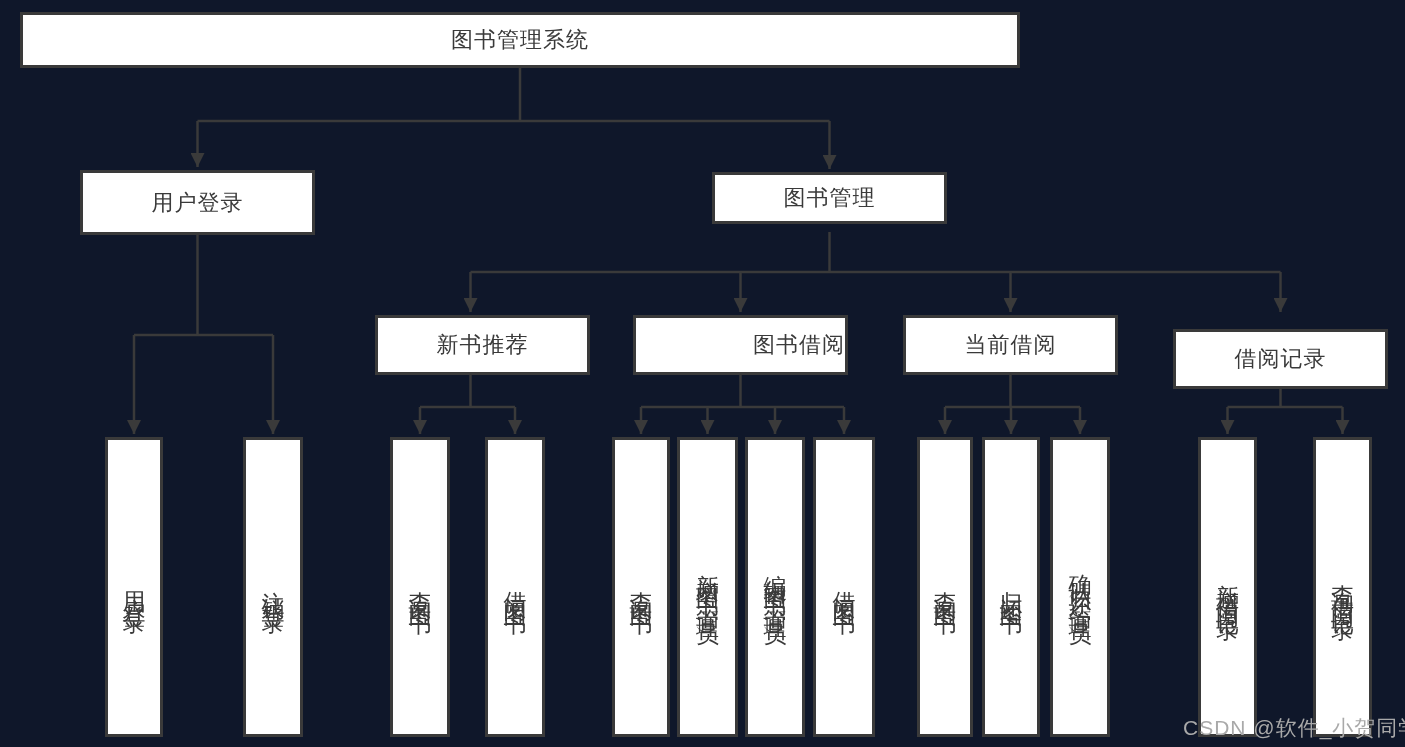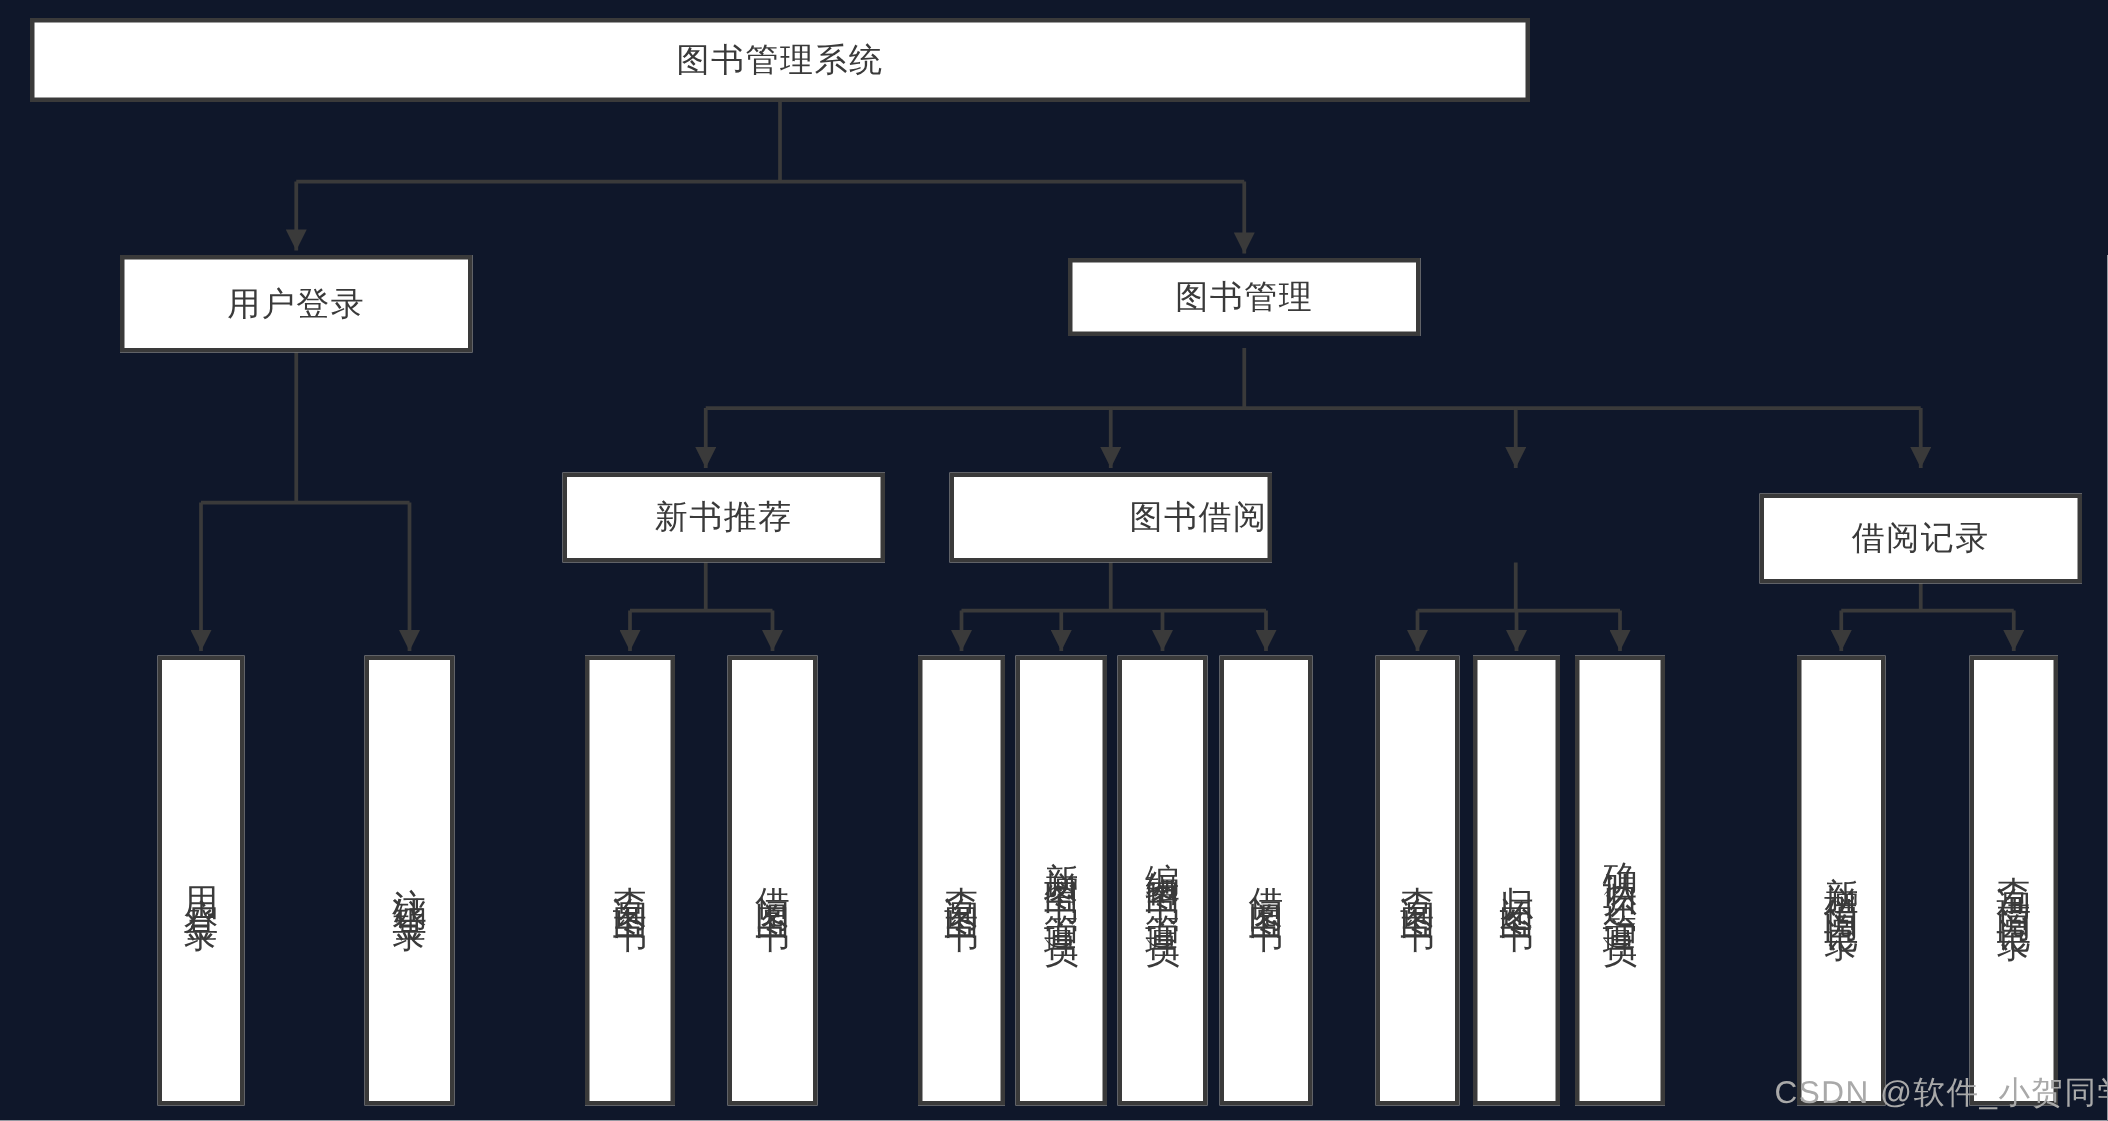--- a/index.html
+++ b/index.html
@@ -131,20 +131,23 @@
   <div class="box n-l2b">
     <span>图书管理</span>
   </div>
 
   <div class="box n-l3a">
     <span>新书推荐</span>
   </div>
   <div class="box n-l3b">
     <span>图书借阅</span>
   </div>
+  <div class="box n-l3c">
+    <span>当前借阅</span>
+  </div>
   <div class="box n-l3d">
     <span>借阅记录</span>
   </div>
 
   <div class="box vbox leaf n-ul0">
     <span>用户登录</span>
   </div>
   <div class="box vbox leaf n-ul1">
     <span>注销登录</span>
   </div>

